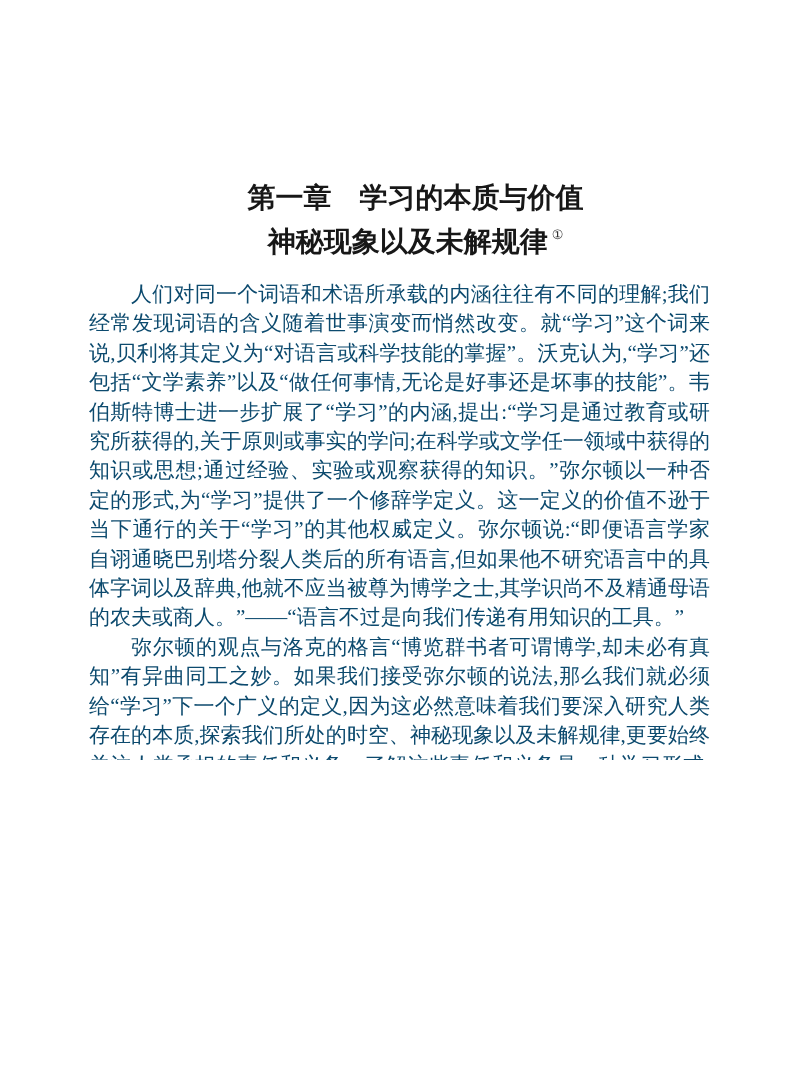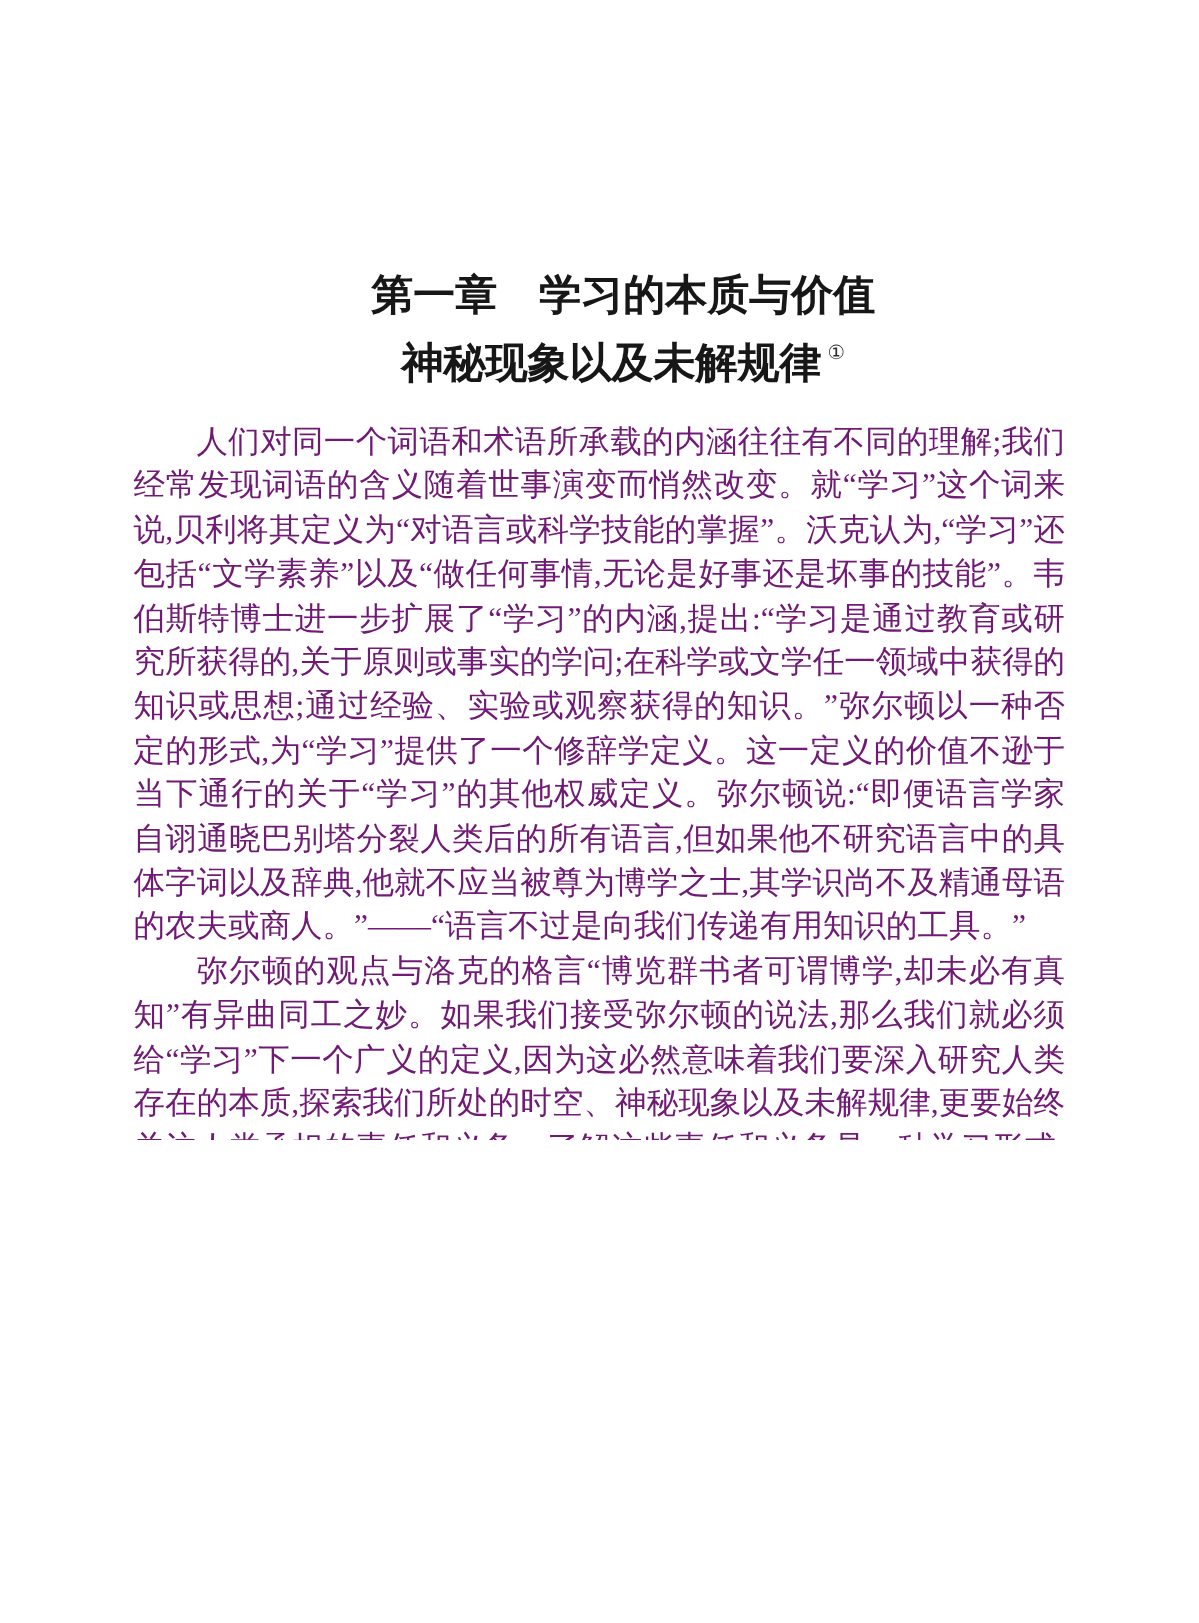--- a/index.html
+++ b/index.html
@@ -36,21 +36,21 @@
     color: #2e2e2e;
   }
   .body-text {
     position: absolute;
     left: 89px;
     top: 280px;
     width: 621px;
     font-size: 21px;
     line-height: 29.4px;
     text-align: justify;
-    color: #701a75;
+    color: #0c4a6e;
   }
   .body-text p {
     margin: 0;
     padding: 0;
     text-indent: 2em;
   }
   .footnote-rule {
     position: absolute;
     left: 108px;
     top: 959px;

